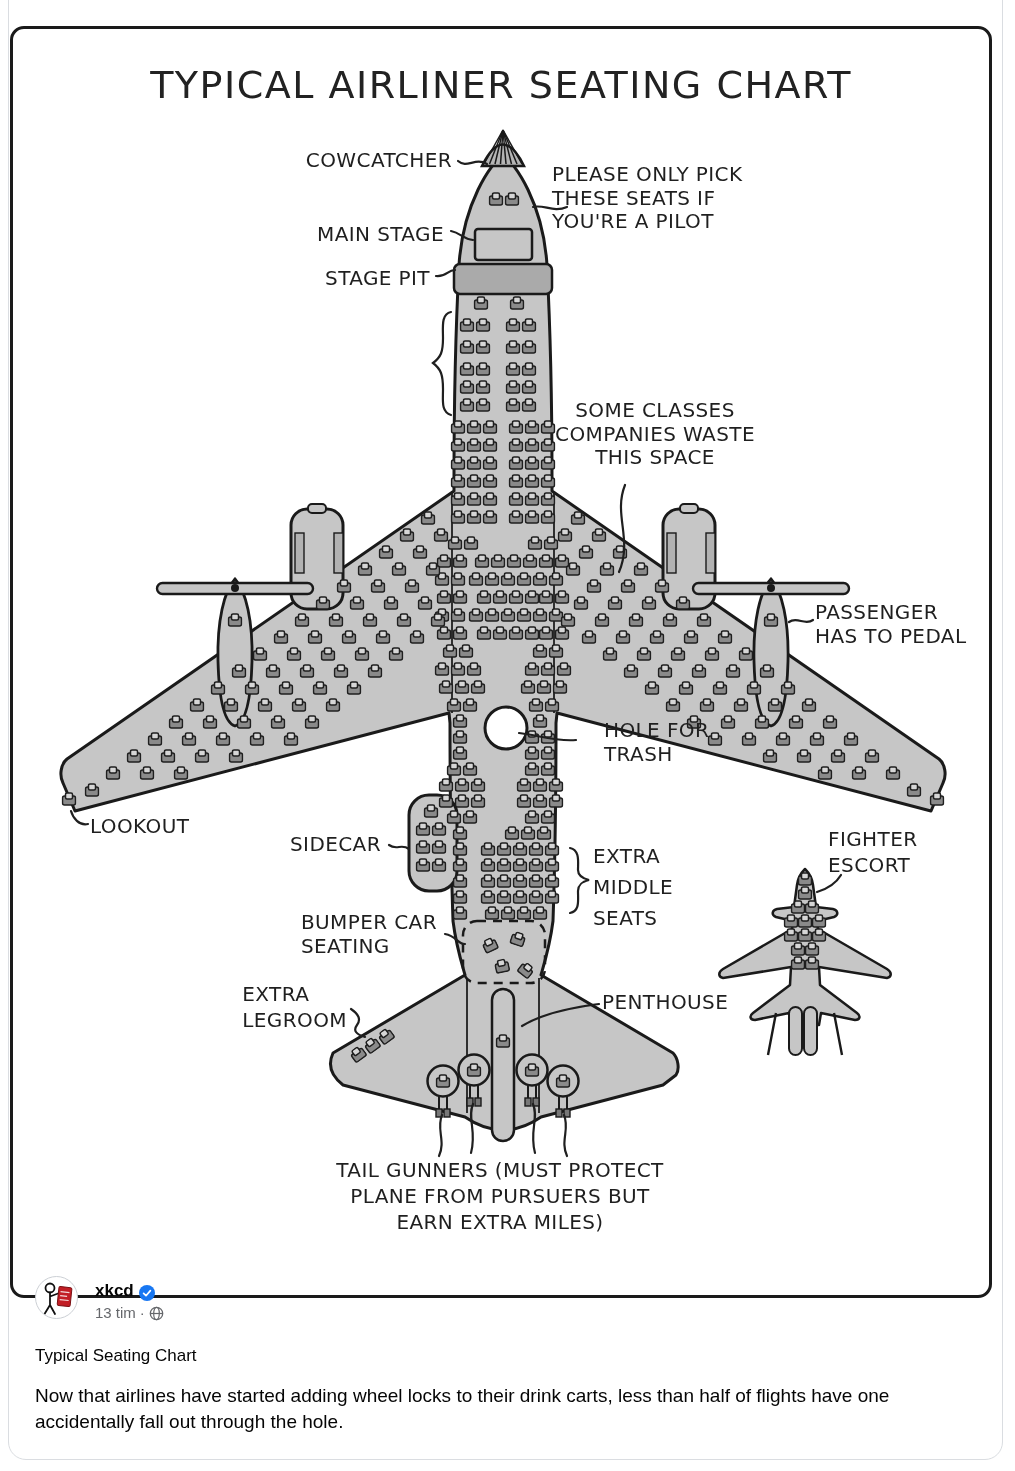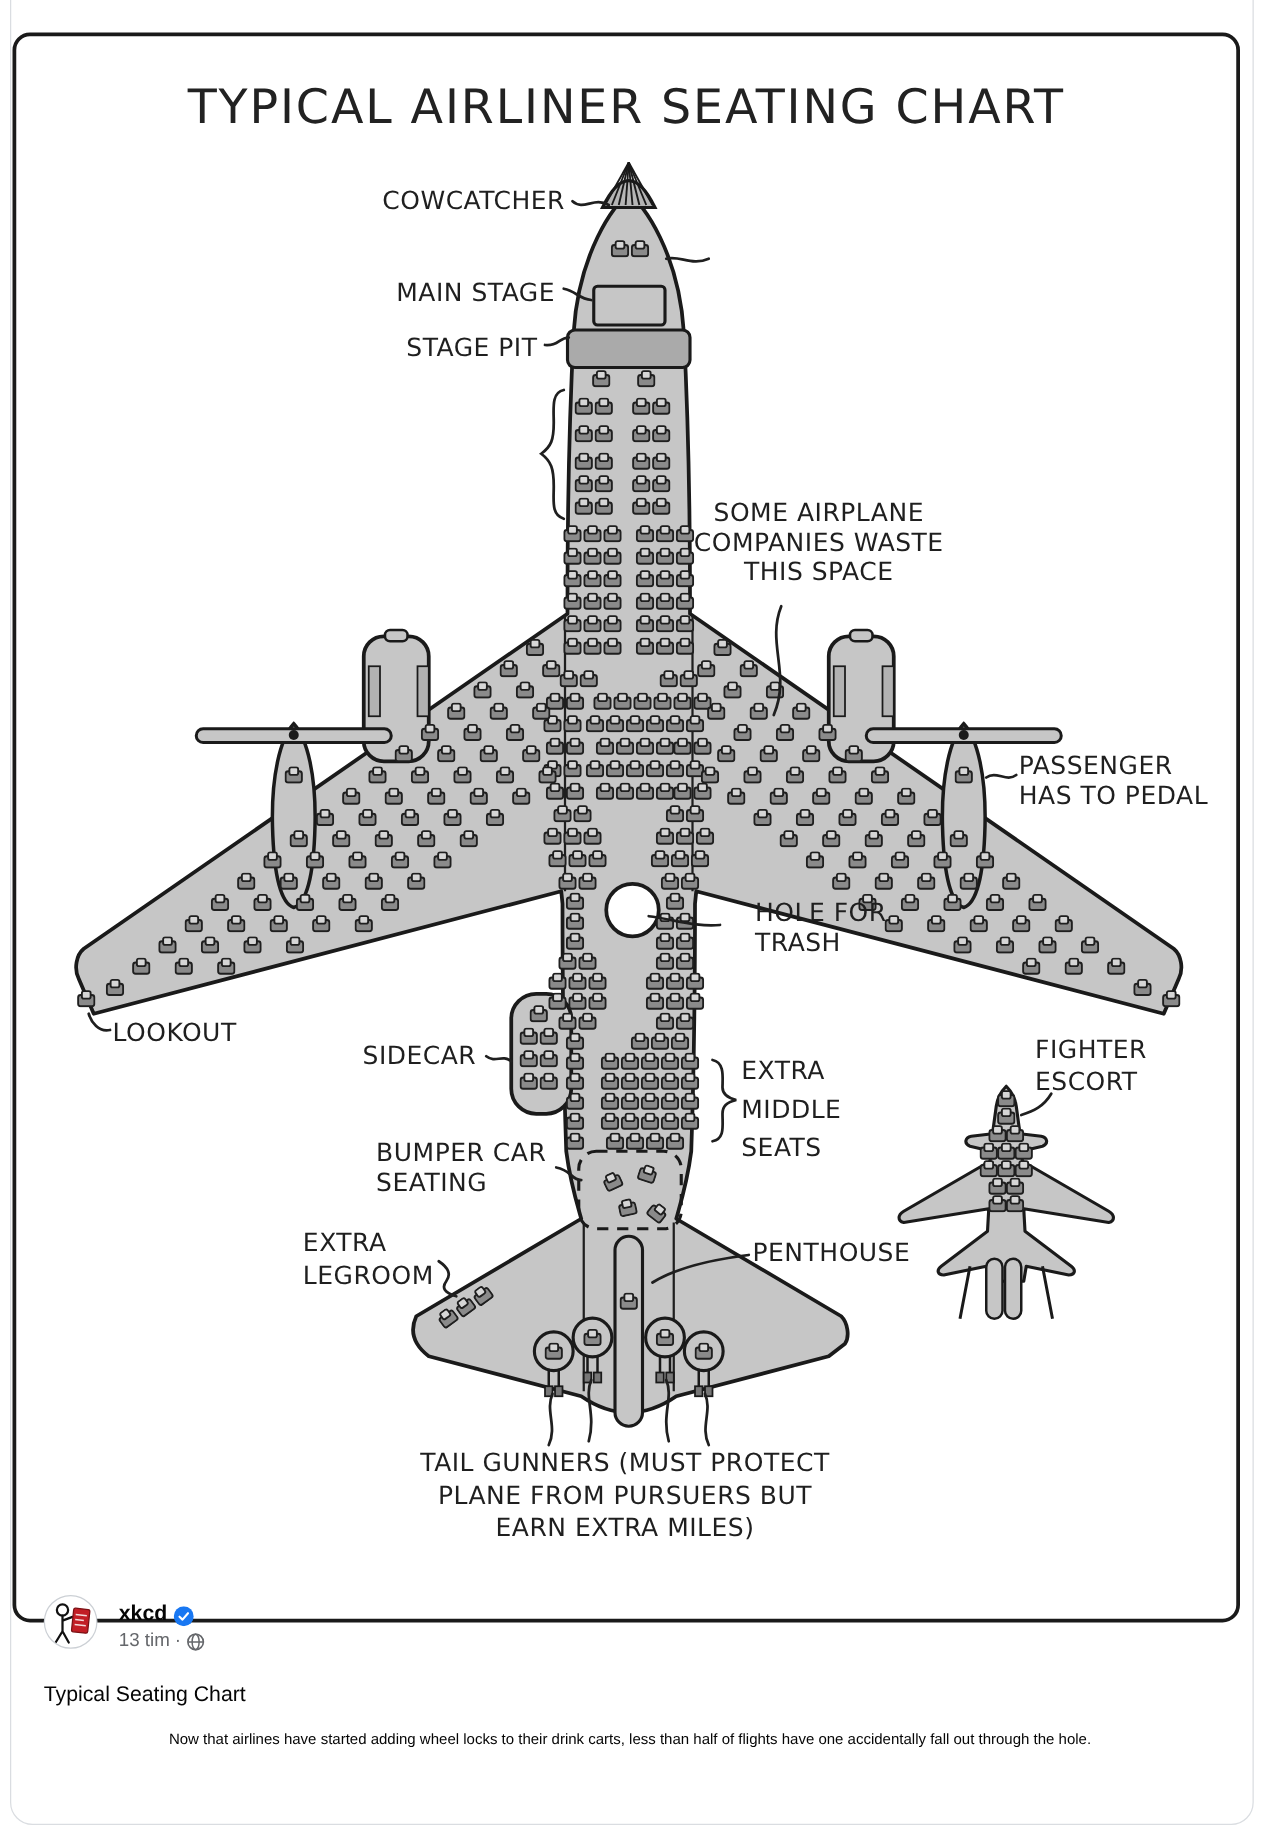--- a/index.html
+++ b/index.html
@@ -19,21 +19,21 @@
   .c{text-align:center;}
   
   .pf{position:absolute;left:0;top:0;width:100%;}
   .avatar{position:absolute;left:35px;top:1276px;width:41px;height:41px;border-radius:50%;
         border:1px solid #ccd0d5;background:#fff;overflow:hidden;}
   .name-row{position:absolute;left:95px;top:1281px;display:flex;align-items:flex-end;gap:5px;}
   .author{font-size:17px;font-weight:700;color:#050505;}
   .meta-row{position:absolute;left:95px;top:1304px;display:flex;align-items:flex-end;gap:4px;
         font-size:15px;color:#65676b;}
   .post-title{position:absolute;left:35px;top:1346px;font-size:17px;color:#050505;}
-  .caption{position:absolute;left:35px;top:1383px;width:938px;font-size:12px;line-height:1.35;color:#050505;text-align:center;}
+  .caption{position:absolute;left:35px;top:1383px;width:938px;font-size:19px;line-height:1.35;color:#050505;}
 </style>
 </head>
 <body>
 
 <div class="page">
  <div class="post-card"></div>
 
  <div class="comic-panel">
   <svg id="plane-art" class="comic-layer" viewBox="18 6 976 1246" width="976" height="1246">
     <defs>
@@ -508,23 +508,26 @@
       <path d="M846,852 C840,862 832,866 822,869"></path>
       <path d="M447,1092 C441,1106 451,1118 444,1133"></path>
       <path d="M478,1081 C472,1095 482,1108 476,1130"></path>
       <path d="M538,1081 C544,1095 534,1108 540,1130"></path>
       <path d="M569,1092 C575,1106 565,1118 572,1133"></path>
     </g>
   </svg>
 
   <div class="comic-title">TYPICAL AIRLINER SEATING CHART</div>
   <div class="lbl r" style="right:537px;top:120px;">COWCATCHER</div>
+  <div class="lbl" style="left:539px;top:134px;">PLEASE ONLY PICK
+THESE SEATS IF
+YOU'RE A PILOT</div>
   <div class="lbl r" style="right:545px;top:194px;">MAIN STAGE</div>
   <div class="lbl r" style="right:559px;top:238px;">STAGE PIT</div>
-  <div class="lbl c" style="left:472px;top:370px;width:340px;">SOME AIRPLANE
+  <div class="lbl c" style="left:472px;top:370px;width:340px;">SOME CLASSES
 COMPANIES WASTE
 THIS SPACE</div>
   <div class="lbl" style="left:802px;top:572px;">PASSENGER
 HAS TO PEDAL</div>
   <div class="lbl" style="left:591px;top:690px;">HOLE FOR
 TRASH</div>
   <div class="lbl" style="left:77px;top:786px;">LOOKOUT</div>
   <div class="lbl r" style="right:608px;top:804px;">SIDECAR</div>
   <div class="lbl" style="left:580px;top:812px;line-height:1.55;">EXTRA
 MIDDLE

